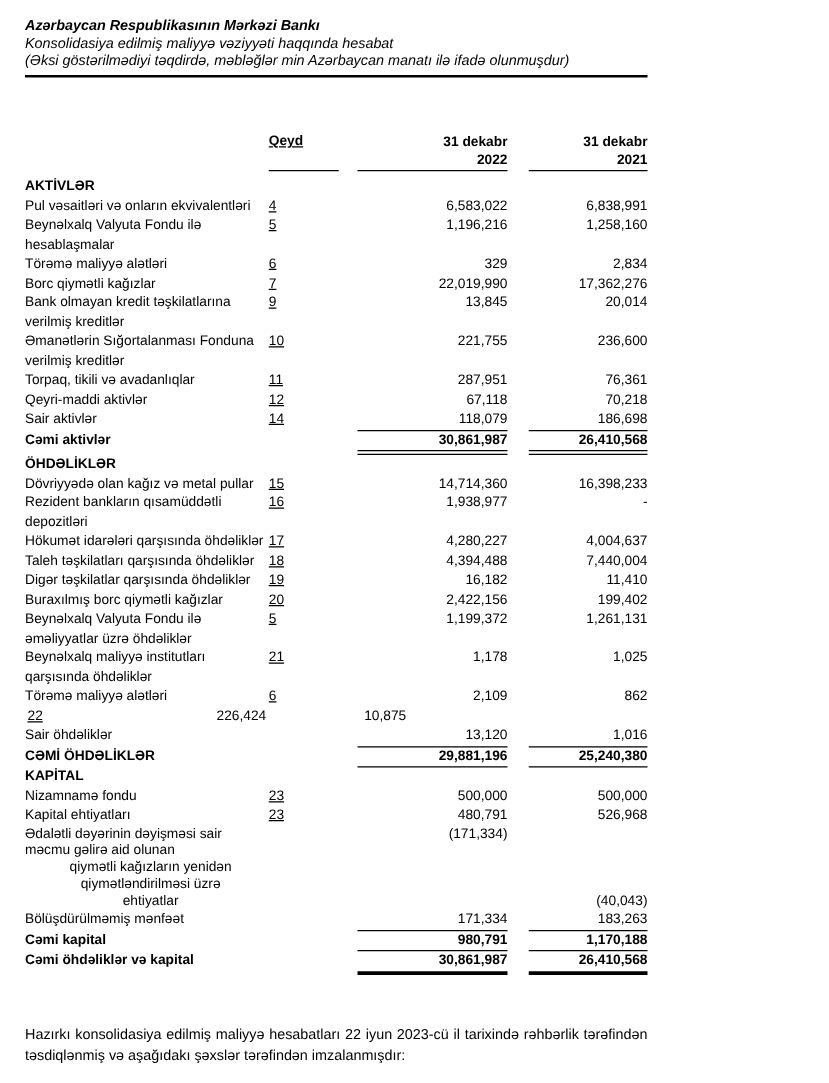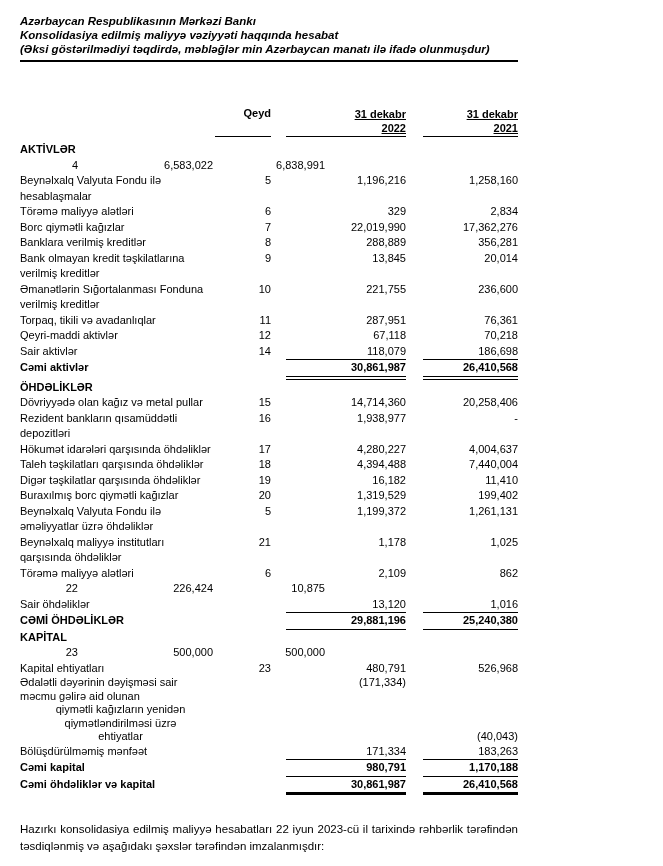--- a/index.html
+++ b/index.html
@@ -3,41 +3,41 @@
 <meta charset="utf-8">
 <style>
   html,body {margin:0; padding:0; background:#ffffff;}
   .page {
     position:relative; width:531px; height:866px; background:#ffffff; color:#000;
     font-family:"Liberation Sans", sans-serif; font-size:11px;
     box-sizing:border-box; padding:14px 13px 0 20px; overflow:hidden;
   }
   
   .doc-header {border-bottom:2px solid #000; padding-bottom:4px;}
-  .doc-header div {font-size:11.5px; line-height:14px; font-style:italic;font-weight:bold;}
+  .doc-header div {font-size:11.5px; line-height:14px; font-style:italic;}
   .doc-header .t1 {font-weight:bold;}
   
   .fin-table {margin-top:45px;}
   .thead {display:flex; font-weight:bold;}
-  .thead .th-lines div {line-height:14px;text-decoration:underline;}
+  .thead .th-lines div {line-height:14px;}
   .hb {border-bottom:1.5px solid #000; padding-bottom:1px;}
   .r {display:flex;}
   .r > div {line-height:15.5px;}
   .l {flex:1;}
-  .n {width:56px; margin-left:2px; text-align:right;}
+  .n {width:56px; margin-left:2px; text-align:left;text-decoration:underline;}
   .a {width:120px; margin-left:15px; text-align:right;}
   .b {width:95px; margin-left:17px; text-align:right;}
   .bold {font-weight:bold;}
   .tight > div {line-height:13.5px;}
   .indent {padding-left:8px;text-align:center;}
   .u1 {border-bottom:1.5px solid #000;}
   .u2 {border-bottom:4.5px double #000;}
   .u3 {border-bottom:3px solid #000;}
   
-  .approval {margin-top:26px; font-size:11.5px; line-height:17px; text-align:justify;}
+  .approval {margin-top:40px; font-size:11.5px; line-height:17px; text-align:justify;}
   
   .signatures {display:flex; margin-top:76px;}
   .sig-left {width:335px;}
   .sig-right {flex:1;}
   .sig-line {border-top:1.5px solid #000; margin-bottom:3px;}
   .sig-left .sig-line {width:238px;}
   .sig-right .sig-line {width:225px;}
   .sig-name, .sig-title {font-size:11.5px; line-height:15px;}
 </style>
 </head>
@@ -66,20 +66,21 @@
       </div>
     </div>
 
     <div style="height:5px;"></div>
 
     <div class="r">
       <div class="l bold">AKTİVLƏR</div>
     </div>
 
     <div class="r">
+        <div class="l">Pul vəsaitləri və onların ekvivalentləri</div>
         <div class="n">4</div>
         <div class="a">6,583,022</div>
         <div class="b">6,838,991</div>
       </div>
     <div class="r">
         <div class="l">Beynəlxalq Valyuta Fondu ilə hesablaşmalar</div>
         <div class="n">5</div>
         <div class="a">1,196,216</div>
         <div class="b">1,258,160</div>
       </div>
@@ -89,26 +90,20 @@
         <div class="a">329</div>
         <div class="b">2,834</div>
       </div>
     <div class="r">
         <div class="l">Borc qiymətli kağızlar</div>
         <div class="n">7</div>
         <div class="a">22,019,990</div>
         <div class="b">17,362,276</div>
       </div>
     <div class="r">
-        <div class="l">Banklara verilmiş kreditlər</div>
-        <div class="n">8</div>
-        <div class="a">288,889</div>
-        <div class="b">356,281</div>
-      </div>
-    <div class="r">
         <div class="l">Bank olmayan kredit təşkilatlarına verilmiş kreditlər</div>
         <div class="n">9</div>
         <div class="a">13,845</div>
         <div class="b">20,014</div>
       </div>
     <div class="r">
         <div class="l">Əmanətlərin Sığortalanması Fonduna verilmiş kreditlər</div>
         <div class="n">10</div>
         <div class="a">221,755</div>
         <div class="b">236,600</div>
@@ -140,21 +135,21 @@
       </div>
 
     <div class="r">
       <div class="l bold">ÖHDƏLİKLƏR</div>
     </div>
 
     <div class="r">
         <div class="l">Dövriyyədə olan kağız və metal pullar</div>
         <div class="n">15</div>
         <div class="a">14,714,360</div>
-        <div class="b">20,258,406</div>
+        <div class="b">16,398,233</div>
       </div>
     <div class="r">
         <div class="l">Rezident bankların qısamüddətli depozitləri</div>
         <div class="n">16</div>
         <div class="a">1,938,977</div>
         <div class="b">-</div>
       </div>
     <div class="r">
         <div class="l">Hökumət idarələri qarşısında öhdəliklər</div>
         <div class="n">17</div>
@@ -169,21 +164,21 @@
       </div>
     <div class="r">
         <div class="l">Digər təşkilatlar qarşısında öhdəliklər</div>
         <div class="n">19</div>
         <div class="a">16,182</div>
         <div class="b">11,410</div>
       </div>
     <div class="r">
         <div class="l">Buraxılmış borc qiymətli kağızlar</div>
         <div class="n">20</div>
-        <div class="a">1,319,529</div>
+        <div class="a">2,422,156</div>
         <div class="b">199,402</div>
       </div>
     <div class="r">
         <div class="l">Beynəlxalq Valyuta Fondu ilə əməliyyatlar üzrə öhdəliklər</div>
         <div class="n">5</div>
         <div class="a">1,199,372</div>
         <div class="b">1,261,131</div>
       </div>
     <div class="r">
         <div class="l">Beynəlxalq maliyyə institutları qarşısında öhdəliklər</div>
@@ -214,20 +209,21 @@
         <div class="n"></div>
         <div class="a u1">29,881,196</div>
         <div class="b u1">25,240,380</div>
       </div>
 
     <div class="r">
       <div class="l bold">KAPİTAL</div>
     </div>
 
     <div class="r">
+        <div class="l">Nizamnamə fondu</div>
         <div class="n">23</div>
         <div class="a">500,000</div>
         <div class="b">500,000</div>
       </div>
     <div class="r">
         <div class="l">Kapital ehtiyatları</div>
         <div class="n">23</div>
         <div class="a">480,791</div>
         <div class="b">526,968</div>
       </div>

